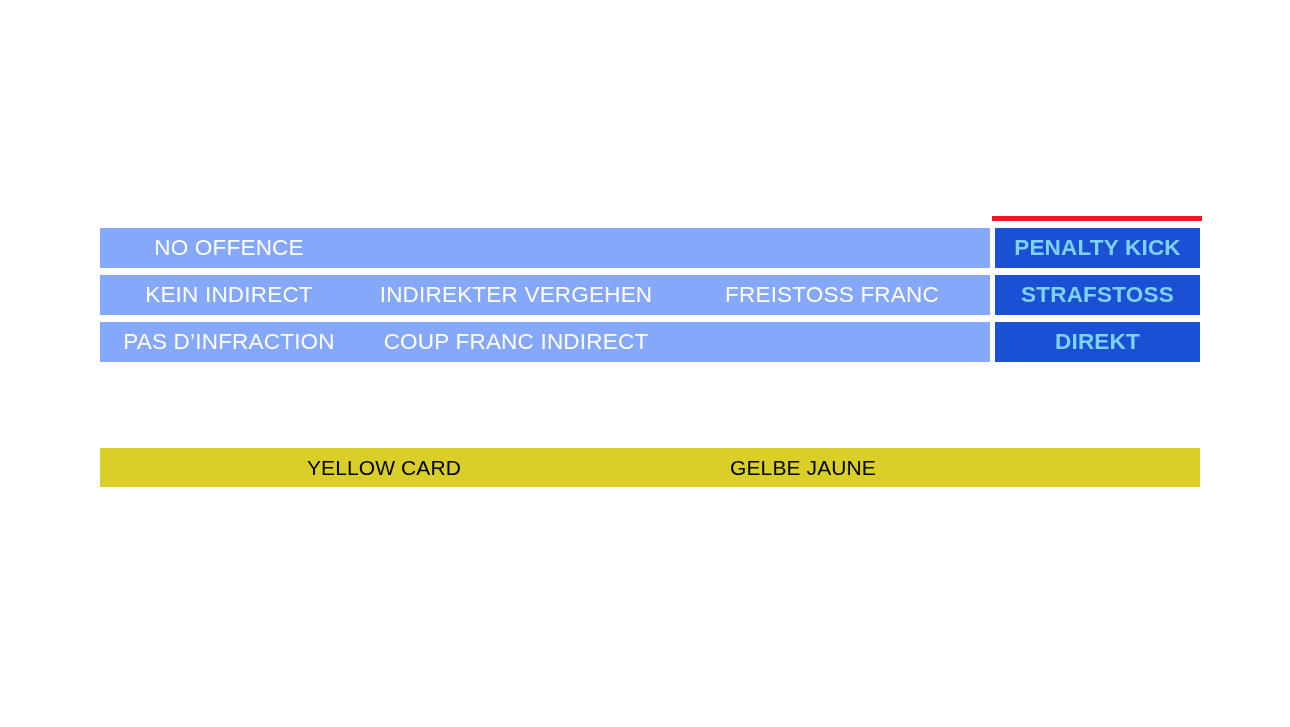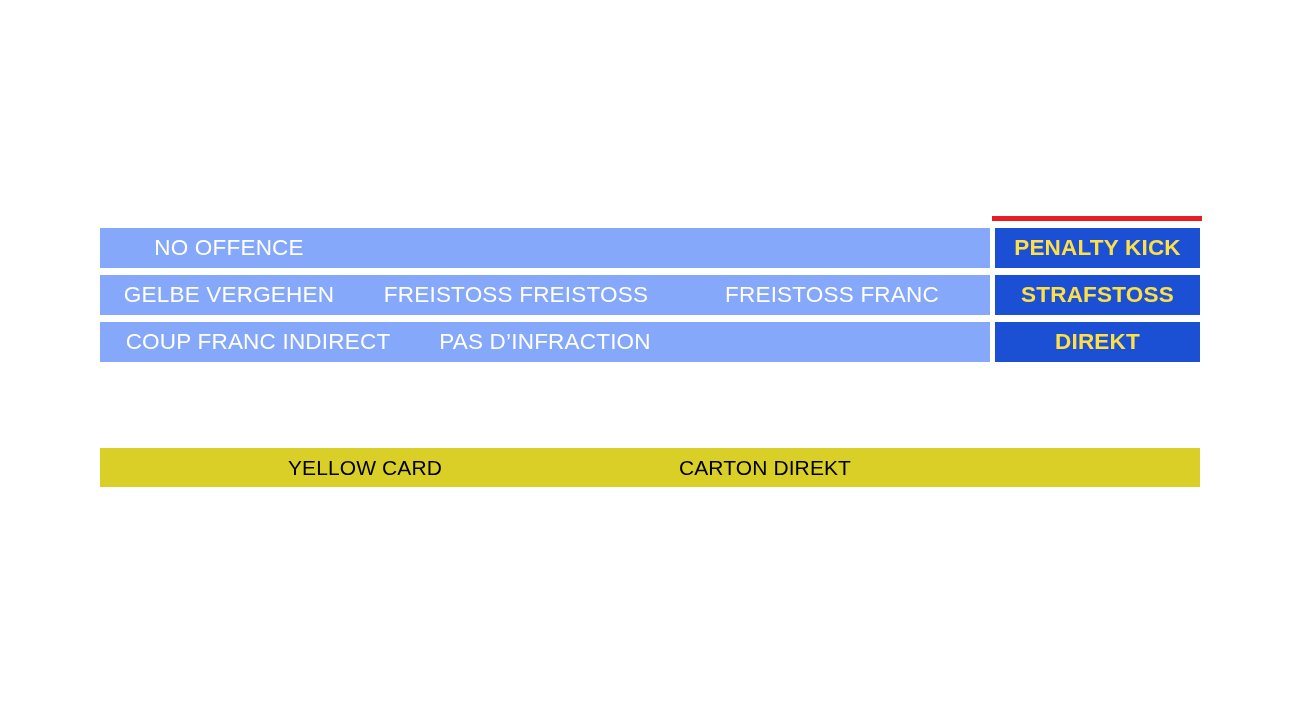--- a/index.html
+++ b/index.html
@@ -54,21 +54,21 @@
   }
   .cell-0 { flex: 0 0 258px; }
   .cell-1 { flex: 0 0 316px; }
   .cell-2 { flex: 0 0 316px; }
 
   
   .cell-highlight {
     flex: 0 0 205px;
     margin-left: 5px;
     background: #1b50d4;
-    color: #fde047;
+    color: #7dd3fc;
     font-weight: 700;
     font-size: 22.5px;
   }
 
   
   #penalty-marker {
     position: absolute;
     left: 892px;
     top: -12px;
     width: 210px;
@@ -91,53 +91,54 @@
     display: flex;
     align-items: center;
     justify-content: center;
     height: 39px;
     color: #000000;
     font-size: 21px;
     font-weight: 400;
     letter-spacing: 0.1px;
     white-space: nowrap;
     font-family: "Liberation Sans", sans-serif;
+    padding-left: 19px;
   }
   .yc-0 { flex: 0 0 530px; }
   .yc-1 { flex: 0 0 300px; }
   .yc-2 { flex: 0 0 270px; }
 </style>
 </head>
 <body>
 
 <div id="sanction-matrix">
 
   <div class="matrix-row">
     <div id="penalty-marker"></div>
     <div class="row-normal">
       <div class="cell cell-0">NO OFFENCE</div>
     </div>
     <div class="cell cell-highlight">PENALTY KICK</div>
   </div>
 
   <div class="matrix-row">
     <div class="row-normal">
-      <div class="cell cell-0">GELBE VERGEHEN</div>
-      <div class="cell cell-1">FREISTOSS FREISTOSS</div>
+      <div class="cell cell-0">KEIN INDIRECT</div>
+      <div class="cell cell-1">INDIREKTER VERGEHEN</div>
       <div class="cell cell-2">FREISTOSS FRANC</div>
     </div>
     <div class="cell cell-highlight">STRAFSTOSS</div>
   </div>
 
   <div class="matrix-row">
     <div class="row-normal">
+      <div class="cell cell-0">PAS D’INFRACTION</div>
       <div class="cell cell-1">COUP FRANC INDIRECT</div>
-      <div class="cell cell-0">PAS D’INFRACTION</div>
     </div>
     <div class="cell cell-highlight">DIREKT</div>
   </div>
 
 </div>
 
 <div id="yellow-card-bar">
   <div class="yc-cell yc-0">YELLOW CARD</div>
-  <div class="yc-cell yc-2">CARTON DIREKT</div>
+  <div class="yc-cell yc-2">GELBE JAUNE</div>
 </div>
 
 </body></html>

